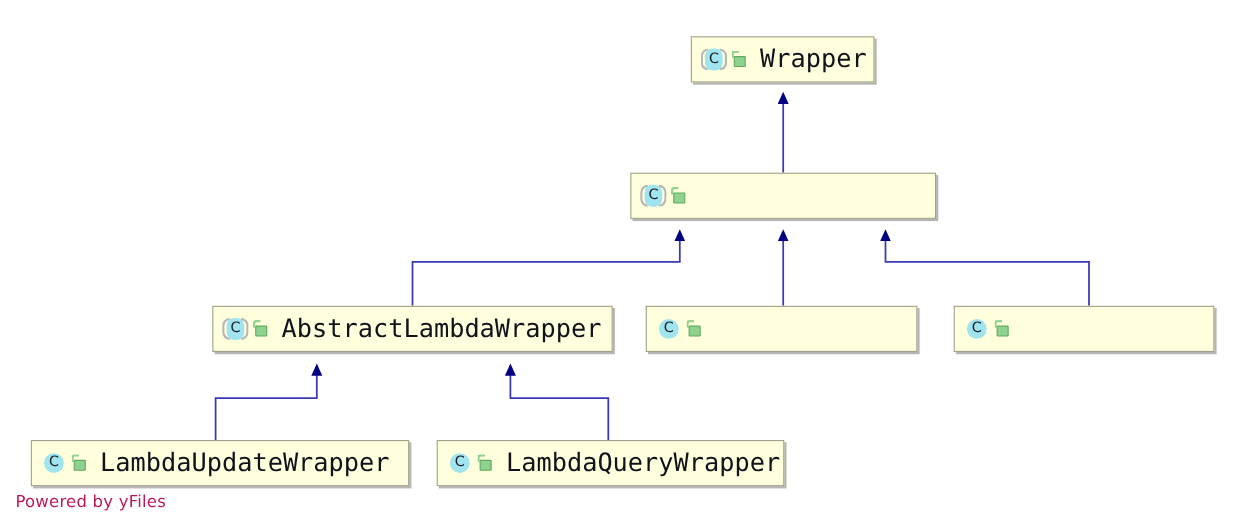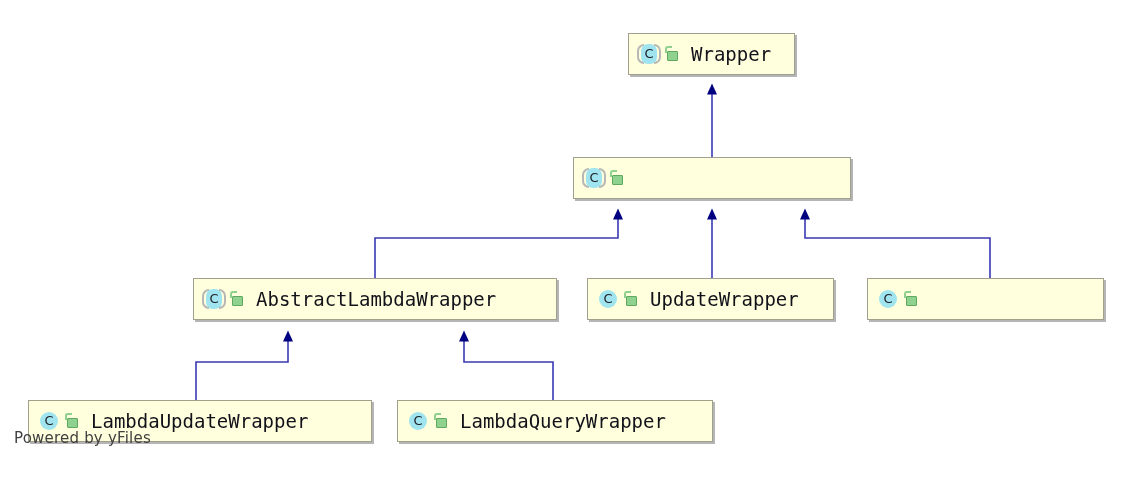--- a/index.html
+++ b/index.html
@@ -137,34 +137,34 @@
     border: 2px solid #8fd18f;
     border-bottom: none;
     border-right: none;
     box-sizing: border-box;
     border-top-left-radius: 3px;
   }
 
   .node-label {
     margin-left: 11px;
     font-family: "DejaVu Sans Mono", "Liberation Mono", monospace;
-    font-size: 19px;
+    font-size: 23px;
     letter-spacing: 0px;
     color: #12121a;
     white-space: nowrap;
     line-height: 1;
   }
 
   #watermark {
     position: absolute;
     left: 14px;
-    top: 429px;
+    top: 447px;
     font-family: "DejaVu Sans", "Liberation Sans", sans-serif;
     font-size: 15px;
-    color: #404040;
+    color: #be185d;
     letter-spacing: 0.2px;
     user-select: none;
     text-align: right;
   }
 </style>
 </head>
 <body>
 
 <div id="diagram-canvas">
 
@@ -239,21 +239,20 @@
     <span class="node-icons">
       <span class="icon-class concrete">
         <span class="disc"></span>
         <span class="cletter">C</span>
       </span>
       <span class="icon-lock">
         <span class="shackle"></span>
           <span class="body"></span>
       </span>
     </span>
-    <span class="node-label">UpdateWrapper</span>
   </div>
 
   <div class="uml-node" style="left:867px; top:278px; width:237px; height:42px;">
     <span class="node-icons">
       <span class="icon-class concrete">
         <span class="disc"></span>
         <span class="cletter">C</span>
       </span>
       <span class="icon-lock">
         <span class="shackle"></span>

